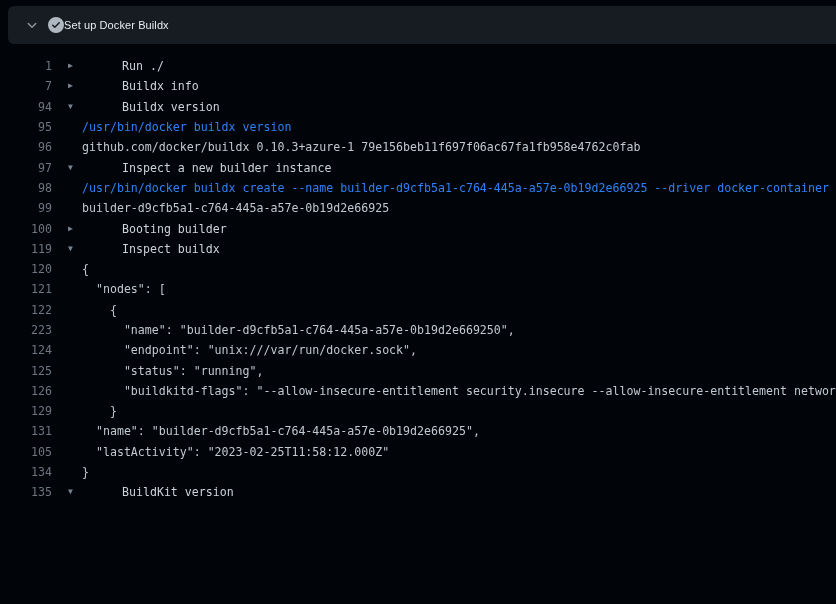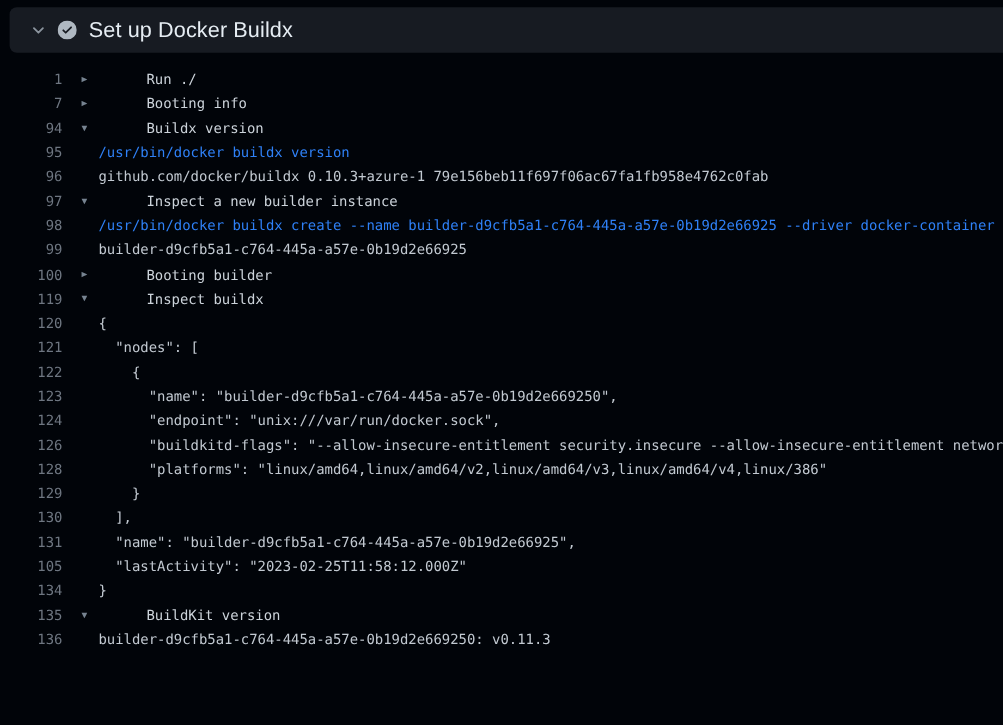--- a/index.html
+++ b/index.html
@@ -33,23 +33,22 @@
   }
   .check-wrap {
     width: 16px;
     height: 16px;
     margin-left: 10px;
     display: flex;
     align-items: center;
     justify-content: center;
   }
   .step-title {
-    margin-left: 10px;
     color: #e6edf3;
-    font-size: 18px;
+    font-size: 11px;
     font-weight: 500;
     letter-spacing: 0.1px;
   }
   .log-area {
     margin-top: 12px;
     font-family: "DejaVu Sans Mono", monospace;
     font-size: 11.6px;
   }
   .log-row {
     height: 20.3px;
@@ -94,36 +93,34 @@
   <span class="check-wrap">
     <svg width="16" height="16" viewBox="0 0 16 16">
       <path fill="#afb8c1" fill-rule="evenodd" d="M8 16A8 8 0 1 0 8 0a8 8 0 0 0 0 16Zm3.78-9.72a.75.75 0 0 0-1.06-1.06L6.75 9.19 5.28 7.72a.75.75 0 0 0-1.06 1.06l2 2a.75.75 0 0 0 1.06 0l4.5-4.5Z"></path>
     </svg>
   </span>
   <span class="step-title">Set up Docker Buildx</span>
 </div>
 
 <div class="log-area" id="log-area">
     <div class="log-row grouprow"><span class="line-num">1</span><span class="line-body"><span class="group-arrow">▶</span><span class="txt-group">Run ./</span></span></div>
-    <div class="log-row grouprow"><span class="line-num">7</span><span class="line-body"><span class="group-arrow">▶</span><span class="txt-group">Booting info</span></span></div>
+    <div class="log-row grouprow"><span class="line-num">7</span><span class="line-body"><span class="group-arrow">▶</span><span class="txt-group">Buildx info</span></span></div>
     <div class="log-row grouprow"><span class="line-num">94</span><span class="line-body"><span class="group-arrow">▼</span><span class="txt-group">Buildx version</span></span></div>
     <div class="log-row"><span class="line-num">95</span><span class="line-body"><span class="txt-command">/usr/bin/docker buildx version</span></span></div>
     <div class="log-row"><span class="line-num">96</span><span class="line-body"><span class="txt-output">github.com/docker/buildx 0.10.3+azure-1 79e156beb11f697f06ac67fa1fb958e4762c0fab</span></span></div>
     <div class="log-row grouprow"><span class="line-num">97</span><span class="line-body"><span class="group-arrow">▼</span><span class="txt-group">Inspect a new builder instance</span></span></div>
     <div class="log-row"><span class="line-num">98</span><span class="line-body"><span class="txt-command">/usr/bin/docker buildx create --name builder-d9cfb5a1-c764-445a-a57e-0b19d2e66925 --driver docker-container</span></span></div>
     <div class="log-row"><span class="line-num">99</span><span class="line-body"><span class="txt-output">builder-d9cfb5a1-c764-445a-a57e-0b19d2e66925</span></span></div>
     <div class="log-row grouprow"><span class="line-num">100</span><span class="line-body"><span class="group-arrow">▶</span><span class="txt-group">Booting builder</span></span></div>
     <div class="log-row grouprow"><span class="line-num">119</span><span class="line-body"><span class="group-arrow">▼</span><span class="txt-group">Inspect buildx</span></span></div>
     <div class="log-row"><span class="line-num">120</span><span class="line-body"><span class="txt-output">{</span></span></div>
     <div class="log-row"><span class="line-num">121</span><span class="line-body"><span class="txt-output">  "nodes": [</span></span></div>
     <div class="log-row"><span class="line-num">122</span><span class="line-body"><span class="txt-output">    {</span></span></div>
-    <div class="log-row"><span class="line-num">123</span><span class="line-body"><span class="txt-output">      "name": "builder-d9cfb5a1-c764-445a-a57e-0b19d2e669250",</span></span></div>
+    <div class="log-row"><span class="line-num">223</span><span class="line-body"><span class="txt-output">      "name": "builder-d9cfb5a1-c764-445a-a57e-0b19d2e669250",</span></span></div>
     <div class="log-row"><span class="line-num">124</span><span class="line-body"><span class="txt-output">      "endpoint": "unix:///var/run/docker.sock",</span></span></div>
+    <div class="log-row"><span class="line-num">125</span><span class="line-body"><span class="txt-output">      "status": "running",</span></span></div>
     <div class="log-row"><span class="line-num">126</span><span class="line-body"><span class="txt-output">      "buildkitd-flags": "--allow-insecure-entitlement security.insecure --allow-insecure-entitlement network.host",</span></span></div>
-    <div class="log-row"><span class="line-num">128</span><span class="line-body"><span class="txt-output">      "platforms": "linux/amd64,linux/amd64/v2,linux/amd64/v3,linux/amd64/v4,linux/386"</span></span></div>
     <div class="log-row"><span class="line-num">129</span><span class="line-body"><span class="txt-output">    }</span></span></div>
-    <div class="log-row"><span class="line-num">130</span><span class="line-body"><span class="txt-output">  ],</span></span></div>
     <div class="log-row"><span class="line-num">131</span><span class="line-body"><span class="txt-output">  "name": "builder-d9cfb5a1-c764-445a-a57e-0b19d2e66925",</span></span></div>
     <div class="log-row"><span class="line-num">105</span><span class="line-body"><span class="txt-output">  "lastActivity": "2023-02-25T11:58:12.000Z"</span></span></div>
     <div class="log-row"><span class="line-num">134</span><span class="line-body"><span class="txt-output">}</span></span></div>
     <div class="log-row grouprow"><span class="line-num">135</span><span class="line-body"><span class="group-arrow">▼</span><span class="txt-group">BuildKit version</span></span></div>
-    <div class="log-row"><span class="line-num">136</span><span class="line-body"><span class="txt-output">builder-d9cfb5a1-c764-445a-a57e-0b19d2e669250: v0.11.3</span></span></div>
   </div>
 
 </body></html>

